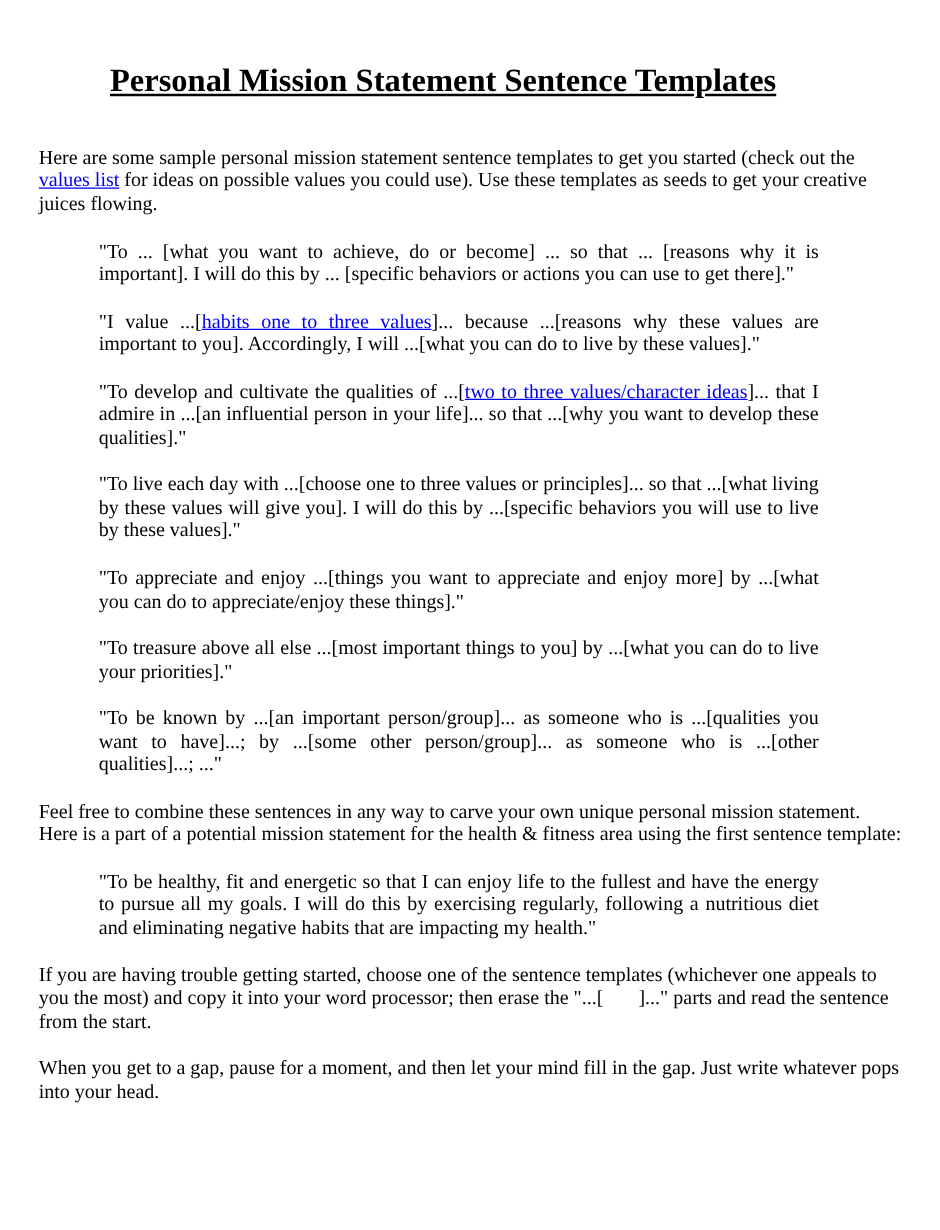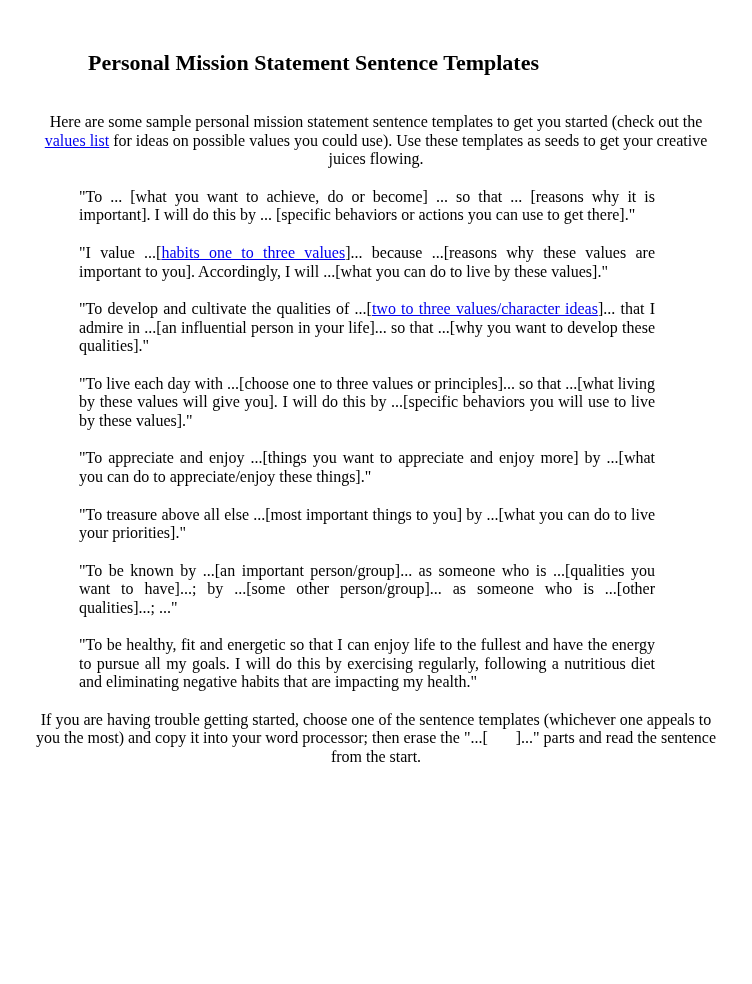--- a/index.html
+++ b/index.html
@@ -14,28 +14,29 @@
     font-size: 16px;
     line-height: 1.16;
     color: #000000;
     overflow: hidden;
   }
   .page {
     padding: 0 31px;
   }
   h1.doc-title {
     font-family: "Liberation Serif", "DejaVu Serif", serif;
-    font-size: 22px;
+    font-size: 26px;
     font-weight: bold;
     line-height: 1.15;
     margin: 50px 0 0 57px;
+    text-decoration: underline;
   }
   p.body-text {
     margin: 19px 0;
-    text-align: center;
+    text-align: left;
   }
   p.intro {
     margin-top: 38px;
   }
   blockquote.tpl {
     margin: 19px 66px 19px 48px;
     text-align: justify;
   }
   a.link {
     color: #0000ee;
@@ -59,19 +60,21 @@
   <blockquote class="tpl"><span>"To develop and cultivate the qualities of ...[</span><a class="link" href="#">two to three values/character ideas</a><span>]... that I admire in ...[an influential person in your life]... so that ...[why you want to develop these qualities]."</span></blockquote>
 
   <blockquote class="tpl">"To live each day with ...[choose one to three values or principles]... so that ...[what living by these values will give you]. I will do this by ...[specific behaviors you will use to live by these values]."</blockquote>
 
   <blockquote class="tpl">"To appreciate and enjoy ...[things you want to appreciate and enjoy more] by ...[what you can do to appreciate/enjoy these things]."</blockquote>
 
   <blockquote class="tpl">"To treasure above all else ...[most important things to you] by ...[what you can do to live your priorities]."</blockquote>
 
   <blockquote class="tpl">"To be known by ...[an important person/group]... as someone who is ...[qualities you want to have]...; by ...[some other person/group]... as someone who is ...[other qualities]...; ..."</blockquote>
 
+  <p class="body-text">Feel free to combine these sentences in any way to carve your own unique personal mission statement. Here is a part of a potential mission statement for the health &amp; fitness area using the first sentence template:</p>
 
   <blockquote class="tpl">"To be healthy, fit and energetic so that I can enjoy life to the fullest and have the energy to pursue all my goals. I will do this by exercising regularly, following a nutritious diet and eliminating negative habits that are impacting my health."</blockquote>
 
   <p class="body-text">If you are having trouble getting started, choose one of the sentence templates (whichever one appeals to you the most) and copy it into your word processor; then erase the "...[&nbsp;&nbsp;&nbsp;&nbsp;&nbsp;&nbsp;&nbsp;]..." parts and read the sentence from the start.</p>
 
+  <p class="body-text">When you get to a gap, pause for a moment, and then let your mind fill in the gap. Just write whatever pops into your head.</p>
 
 </main>
 
 </body></html>

